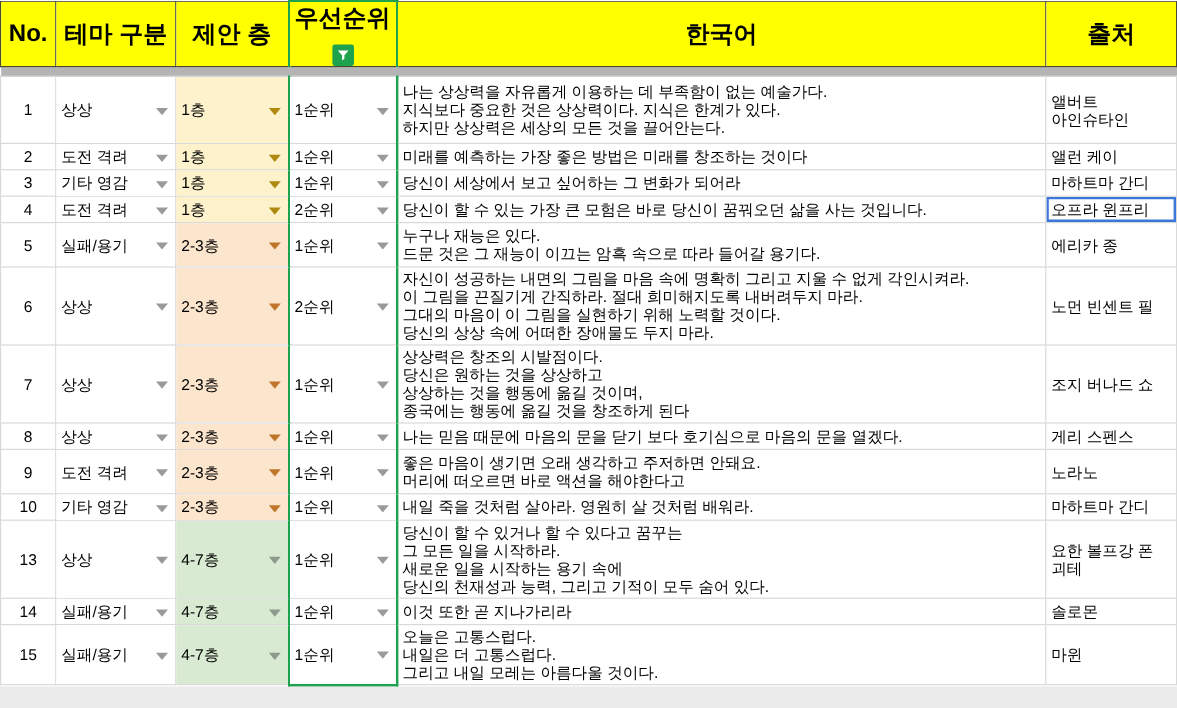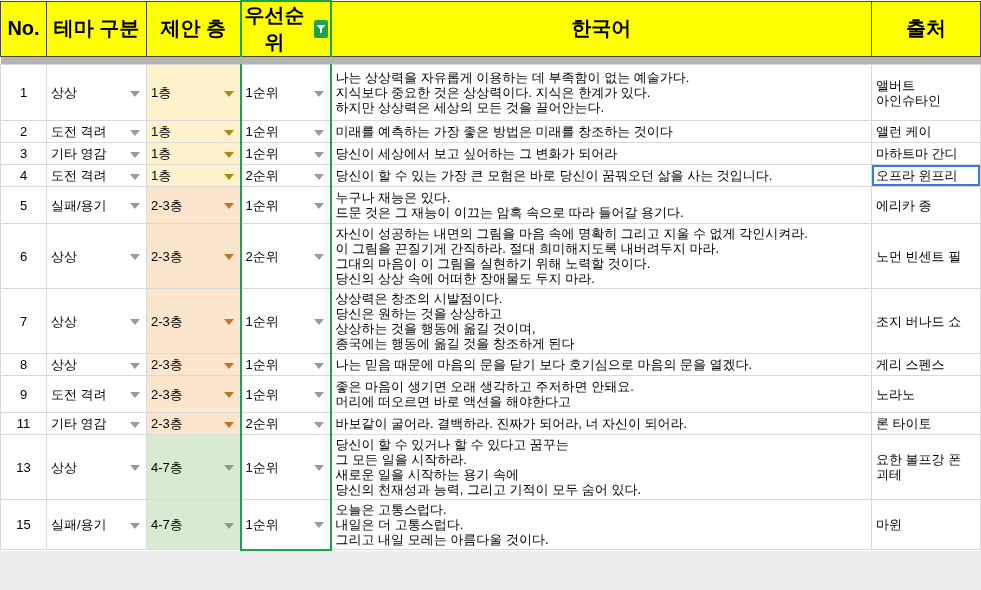--- a/index.html
+++ b/index.html
@@ -21,21 +21,21 @@
     background: var(--header-bg, #ffff00);
     font-size: 20px;
     font-weight: bold;
     text-align: center;
     height: 34px;
     border: 1px solid #4a4a33;
     padding: 0 2px;
     position: relative;
   }
   th.col-priority { border-left: 2px solid var(--filter-green, #1fa24e); border-right: 2px solid var(--filter-green, #1fa24e); border-top: 2px solid var(--filter-green, #1fa24e); }
-  .th-flex { display: inline-flex; align-items: center; gap: 8px; justify-content: center; }
+  .th-flex { display: inline-flex; align-items: center; gap: 8px; justify-content: center; flex-direction: column; }
   .filter-btn {
     display: inline-flex; align-items: center; justify-content: center;
     width: 18px; height: 18px; border-radius: 2px;
     background: var(--filter-green, #1fa24e);
     vertical-align: middle; cursor: pointer;
   }
   .filter-btn svg { width: 12px; height: 12px; display: block; }
   
   tr.divider-row td {
     height: 7px; padding: 0; border: none;
@@ -198,39 +198,47 @@
         <tr style="height: 37px;">
           <td class="cell-no"><span>9</span></td>
           <td class="cell-dd cell-theme"><span>도전 격려</span><span class="dd-arrow"></span></td>
           <td class="cell-dd floor-23"><span>2-3층</span><span class="dd-arrow"></span></td>
           <td class="cell-dd cell-priority"><span>1순위</span><span class="dd-arrow"></span></td>
           <td class="cell-korean"><span>좋은 마음이 생기면 오래 생각하고 주저하면 안돼요.
 머리에 떠오르면 바로 액션을 해야한다고</span></td>
           <td class="cell-source"><span>노라노</span></td>
         </tr>
         <tr style="height: 22px;">
-          <td class="cell-no"><span>11</span></td>
+          <td class="cell-no"><span>10</span></td>
           <td class="cell-dd cell-theme"><span>기타 영감</span><span class="dd-arrow"></span></td>
           <td class="cell-dd floor-23"><span>2-3층</span><span class="dd-arrow"></span></td>
-          <td class="cell-dd cell-priority"><span>2순위</span><span class="dd-arrow"></span></td>
-          <td class="cell-korean"><span>바보같이 굴어라. 결백하라. 진짜가 되어라, 너 자신이 되어라.</span></td>
-          <td class="cell-source"><span>론 타이토</span></td>
+          <td class="cell-dd cell-priority"><span>1순위</span><span class="dd-arrow"></span></td>
+          <td class="cell-korean"><span>내일 죽을 것처럼 살아라. 영원히 살 것처럼 배워라.</span></td>
+          <td class="cell-source"><span>마하트마 간디</span></td>
         </tr>
         <tr style="height: 58px;">
           <td class="cell-no"><span>13</span></td>
           <td class="cell-dd cell-theme"><span>상상</span><span class="dd-arrow"></span></td>
           <td class="cell-dd floor-47"><span>4-7층</span><span class="dd-arrow"></span></td>
           <td class="cell-dd cell-priority"><span>1순위</span><span class="dd-arrow"></span></td>
           <td class="cell-korean"><span>당신이 할 수 있거나 할 수 있다고 꿈꾸는
 그 모든 일을 시작하라.
 새로운 일을 시작하는 용기 속에
 당신의 천재성과 능력, 그리고 기적이 모두 숨어 있다.</span></td>
           <td class="cell-source"><span>요한 볼프강 폰
 괴테</span></td>
         </tr>
+        <tr style="height: 22px;">
+          <td class="cell-no"><span>14</span></td>
+          <td class="cell-dd cell-theme"><span>실패/용기</span><span class="dd-arrow"></span></td>
+          <td class="cell-dd floor-47"><span>4-7층</span><span class="dd-arrow"></span></td>
+          <td class="cell-dd cell-priority"><span>1순위</span><span class="dd-arrow"></span></td>
+          <td class="cell-korean"><span>이것 또한 곧 지나가리라</span></td>
+          <td class="cell-source"><span>솔로몬</span></td>
+        </tr>
         <tr class="last-row" style="height: 48px;">
           <td class="cell-no"><span>15</span></td>
           <td class="cell-dd cell-theme"><span>실패/용기</span><span class="dd-arrow"></span></td>
           <td class="cell-dd floor-47"><span>4-7층</span><span class="dd-arrow"></span></td>
           <td class="cell-dd cell-priority"><span>1순위</span><span class="dd-arrow"></span></td>
           <td class="cell-korean"><span>오늘은 고통스럽다.
 내일은 더 고통스럽다.
 그리고 내일 모레는 아름다울 것이다.</span></td>
           <td class="cell-source"><span>마윈</span></td>
         </tr>

